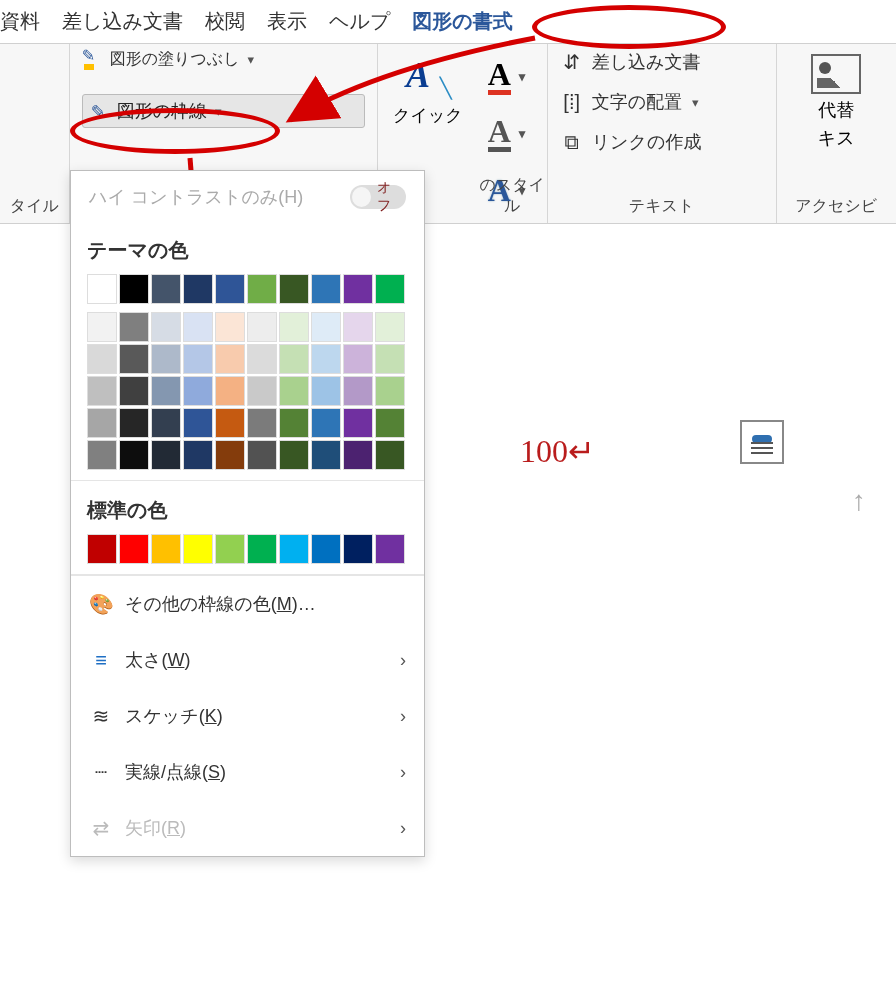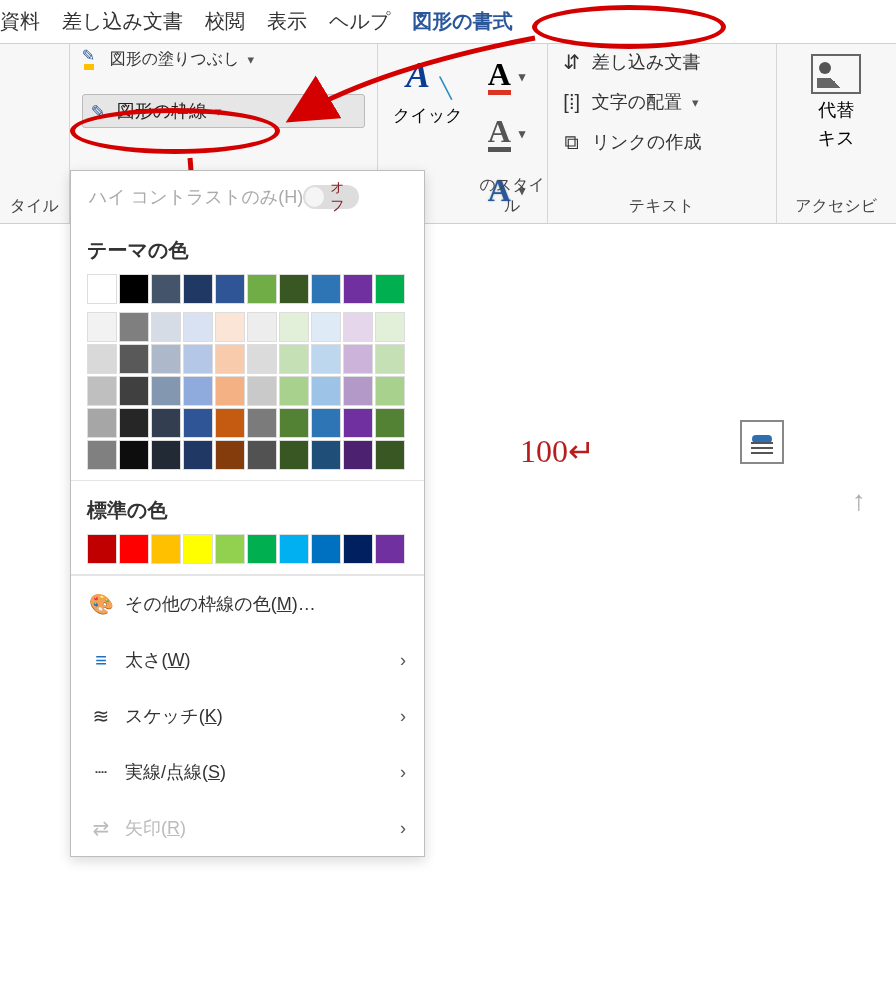--- a/index.html
+++ b/index.html
@@ -134,21 +134,21 @@
       left: 70px; top: 170px;
       width: 355px;
       background: #fff;
       border: 1px solid #bdbdbd;
       box-shadow: 0 4px 12px rgba(0,0,0,0.15);
       z-index: 50;
       font-size: 18px;
     }
     .popup-section { padding: 10px 16px; }
     .hc-row {
-      display: flex; align-items: center; justify-content: flex-start;
+      display: flex; align-items: center; justify-content: space-between;
       color: #aaa; padding: 14px 18px 12px 18px;
     }
     .toggle {
       width: 56px; height: 24px; border-radius: 12px;
       background: #ddd; display: flex; align-items: center;
       padding: 2px;
     }
     .toggle .knob {
       width: 20px; height: 20px; border-radius: 50%;
       background: #f5f5f5;

